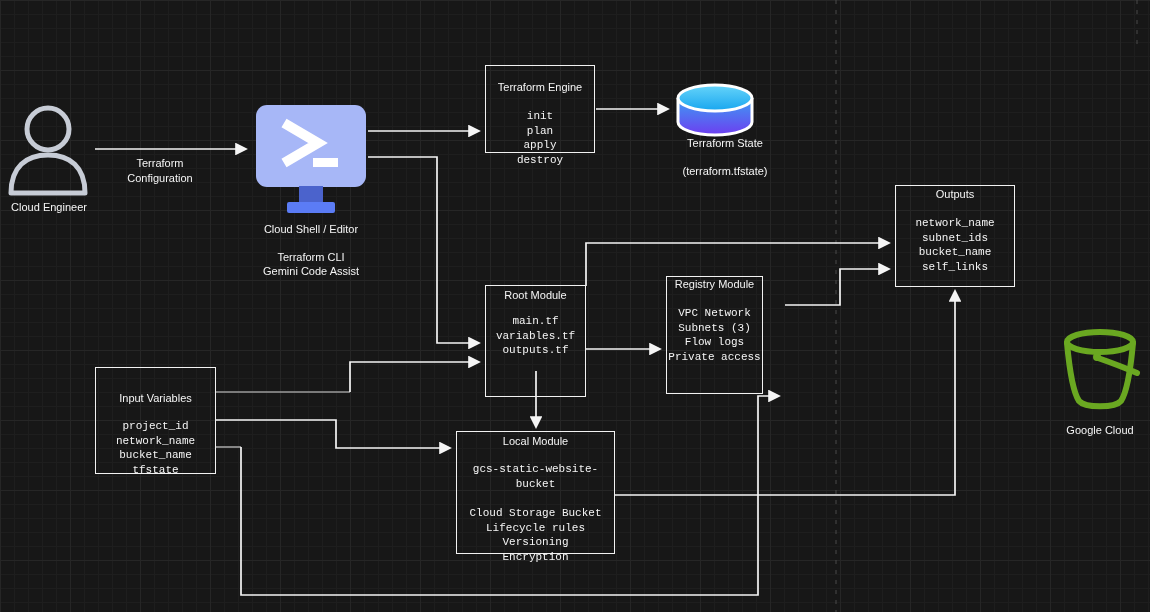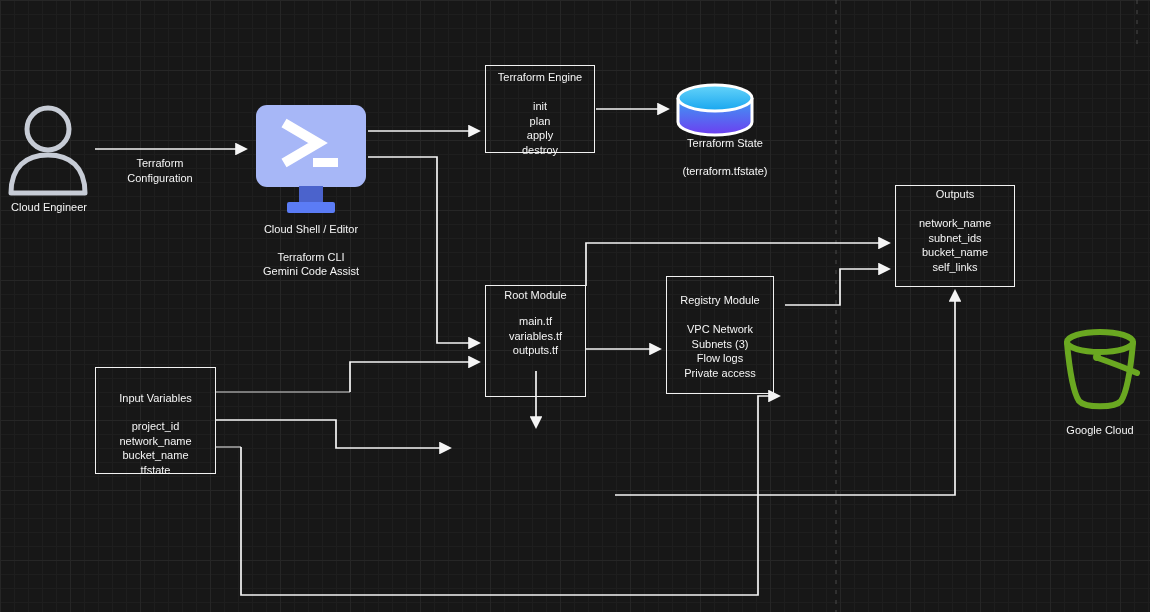--- a/index.html
+++ b/index.html
@@ -19,21 +19,21 @@
     position:absolute;top:7px;left:110px;right:0;
     text-align:center;font-size:21px;font-weight:bold;color:#ffffff;
     letter-spacing:.2px;
   }
   .node{
     position:absolute;border:1.5px solid #f2f2f2;background:transparent;
     box-sizing:border-box;text-align:center;font-size:11px;line-height:14px;
     overflow:visible;
   }
   .node .ttl{display:block;}
-  .node .row{display:block;line-height:14.5px;}
+  .node .row{display:block;line-height:14.5px;font-family:Liberation Mono, monospace;}
   .lbl{position:absolute;font-size:11px;line-height:14px;text-align:center;color:#f5f5f5;white-space:nowrap;}
   .lbl2{position:absolute;font-size:11px;line-height:15px;text-align:center;color:#f5f5f5;}
   svg.overlay{position:absolute;left:0;top:0;pointer-events:none;}
   .c{fill:none;stroke:#f5f5f5;stroke-width:1.7;}
   .cg{fill:none;stroke:#9b9b9b;stroke-width:1.7;}
 </style>
 </head>
 <body>
 
 <div id="canvas">
@@ -101,36 +101,36 @@
   <div class="lbl2" style="left:105px;top:156px;width:110px;">Terraform Configuration</div>
 
   <div class="lbl" style="left:0px;top:200px;width:98px;">Cloud Engineer</div>
   <div class="lbl" style="left:251px;top:222px;width:120px;">Cloud Shell / Editor</div>
   <div class="lbl" style="left:251px;top:250px;width:120px;">Terraform CLI</div>
   <div class="lbl" style="left:251px;top:264px;width:120px;">Gemini Code Assist</div>
   <div class="lbl" style="left:660px;top:136px;width:130px;">Terraform State</div>
   <div class="lbl" style="left:660px;top:164px;width:130px;">(terraform.tfstate)</div>
   <div class="lbl" style="left:1045px;top:423px;width:110px;">Google Cloud</div>
 
-  <div class="node" style="left:485px;top:65px;width:110px;height:88px;padding-top:4px;">
+  <div class="node" style="left:485px;top:65px;width:110px;height:88px;padding-top:14px;">
     <span class="ttl" style="margin-bottom:15px;">Terraform Engine</span>
     <span class="row">init</span>
     <span class="row">plan</span>
     <span class="row">apply</span>
     <span class="row">destroy</span>
   </div>
 
   <div class="node" style="left:485px;top:285px;width:101px;height:112px;padding-top:2px;">
     <span class="ttl" style="margin-bottom:12px;">Root Module</span>
     <span class="row">main.tf</span>
     <span class="row">variables.tf</span>
     <span class="row">outputs.tf</span>
   </div>
 
-  <div class="node" style="left:666px;top:276px;width:108px;height:118px;padding-top:16px;">
+  <div class="node" style="left:666px;top:276px;width:97px;height:118px;padding-top:0;">
     <span class="ttl" style="margin-bottom:12px;">Registry Module</span>
     <span class="row" style="margin-top:15px;">VPC Network</span>
     <span class="row">Subnets (3)</span>
     <span class="row">Flow logs</span>
     <span class="row">Private access</span>
   </div>
 
   <div class="node" style="left:895px;top:185px;width:120px;height:102px;padding-top:1px;">
     <span class="ttl" style="margin-bottom:15px;">Outputs</span>
     <span class="row">network_name</span>
@@ -140,14 +140,22 @@
   </div>
 
   <div class="node" style="left:95px;top:367px;width:121px;height:107px;padding-top:23px;">
     <span class="ttl" style="margin-bottom:14px;">Input Variables</span>
     <span class="row">project_id</span>
     <span class="row">network_name</span>
     <span class="row">bucket_name</span>
     <span class="row">tfstate</span>
   </div>
 
+  <div class="node" style="left:456px;top:431px;width:159px;height:123px;padding-top:2px;">
+    <span class="ttl" style="margin-bottom:14px;">Local Module</span>
+    <span class="row">gcs-static-website-bucket</span>
+    <span class="row" style="margin-top:15px;">Cloud Storage Bucket</span>
+    <span class="row">Lifecycle rules</span>
+    <span class="row">Versioning</span>
+    <span class="row">Encryption</span>
+  </div>
 
 </div>
 
 </body></html>

